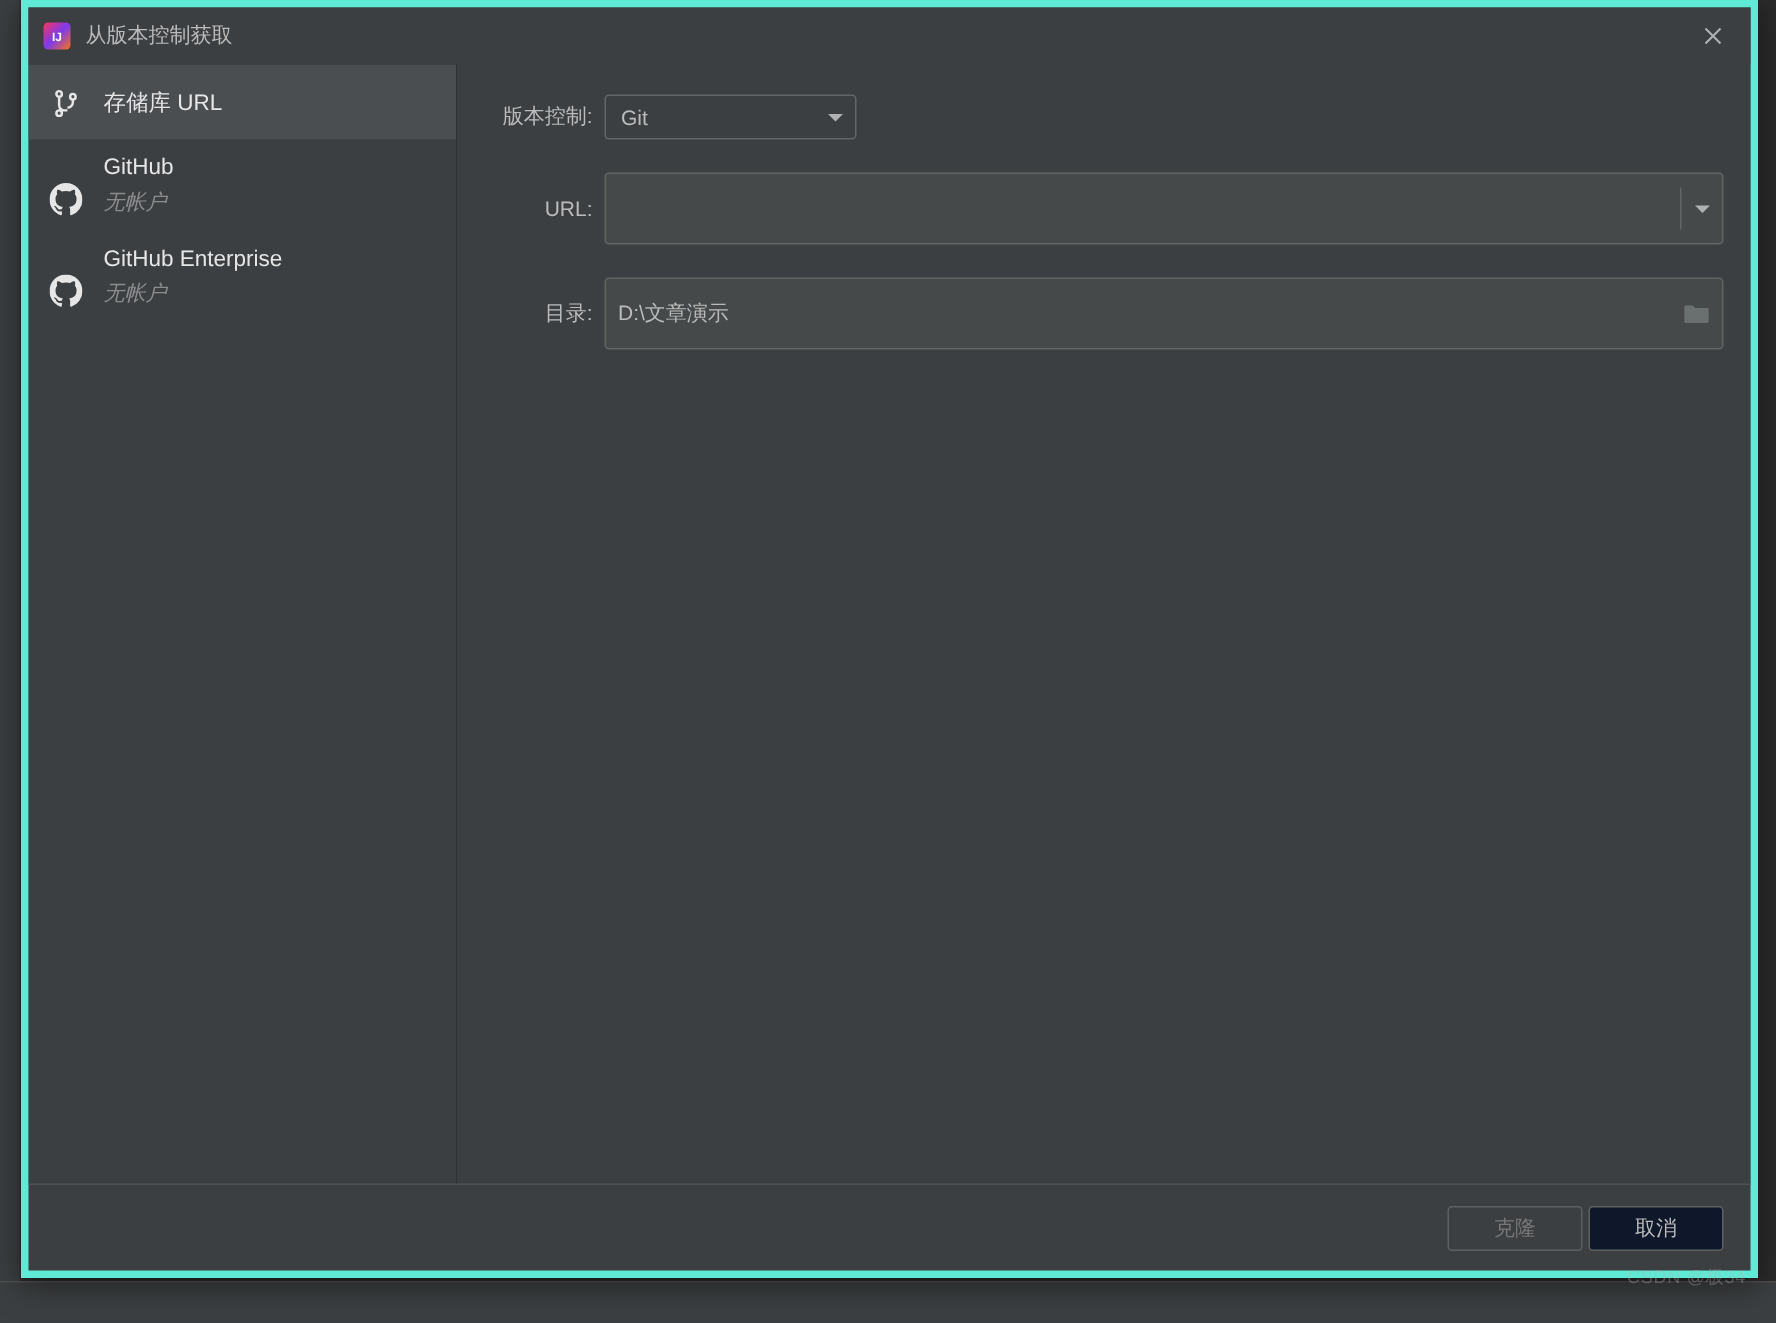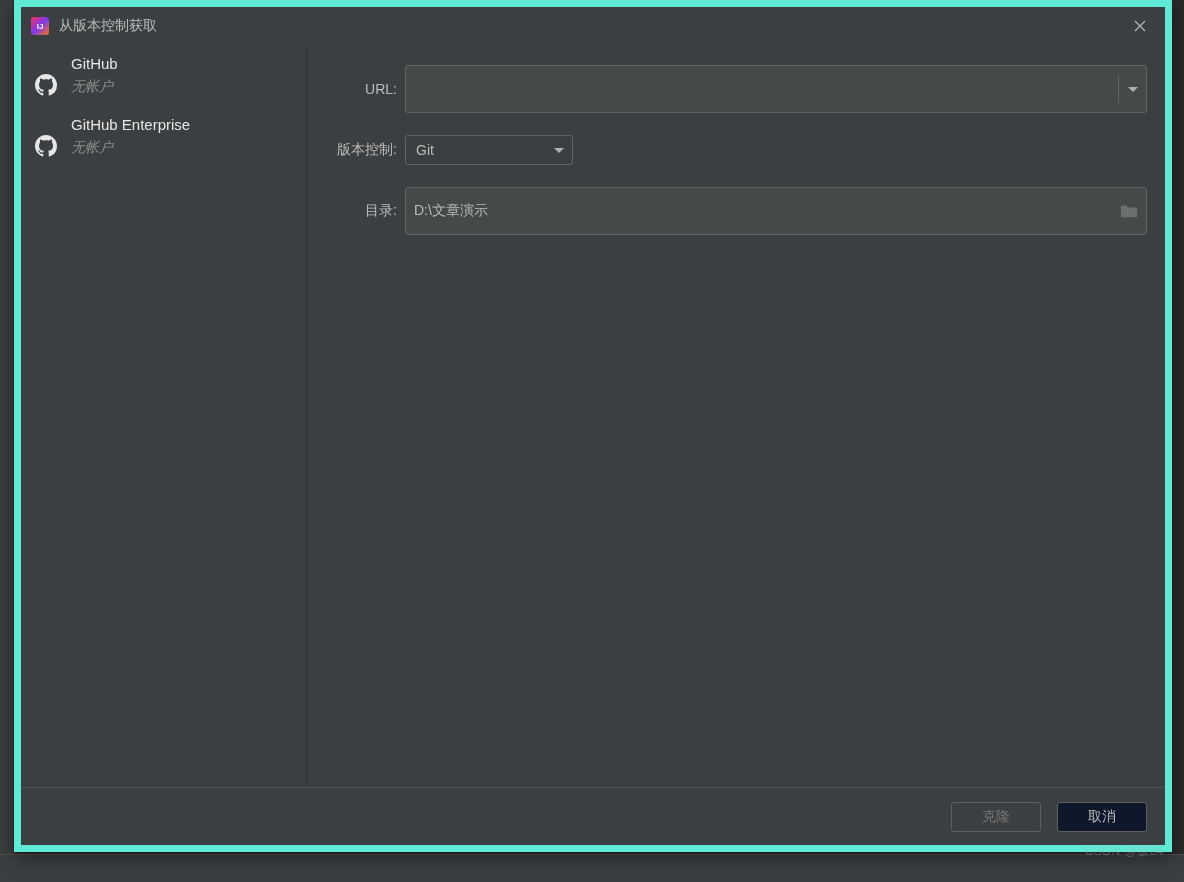--- a/index.html
+++ b/index.html
@@ -48,21 +48,21 @@
       border-top: 1px solid #515151;
     }
 
     .dialog {
       position: absolute;
       left: 14px;
       top: 0;
       width: 1158px;
       height: 852px;
       background: #3c3f41;
-      border: 7px solid #5eead4;
+      border: 5px solid #5eead4;
       display: flex;
       flex-direction: column;
       box-shadow: 0 4px 20px rgba(0,0,0,0.5);
     }
 
     .titlebar {
       height: 38px;
       display: flex;
       align-items: center;
       padding: 0 10px;
@@ -222,21 +222,21 @@
       border-top: 5px solid #afb1b3;
     }
     .folder-icon { width:18px; height:16px; cursor:pointer; opacity:0.6; flex-shrink:0; }
 
     .footer {
       height: 58px;
       display: flex;
       align-items: center;
       justify-content: flex-end;
       padding: 0 18px;
-      gap: 16px;
+      gap: 4px;
       border-top: 1px solid #515151;
     }
     .btn {
       min-width: 90px;
       height: 30px;
       background: #0f172a;
       border: 1px solid #5e6060;
       border-radius: 3px;
       color: #bbbbbb;
       font-size: 14px;
@@ -279,20 +279,30 @@
       <svg viewBox="0 0 12 12">
           <path d="M1 1 L11 11 M11 1 L1 11" stroke="currentColor" stroke-width="1.4"></path>
         </svg>
     </div>
   </div>
 
   <div class="dialog-body">
 
     <div class="sidebar">
 
+      <div class="sidebar-item selected single-line">
+        <span class="sb-icon">
+          <svg viewBox="0 0 24 24">
+              <path d="M7 3a2 2 0 1 0 0 4 2 2 0 0 0 0-4zm0 4v6a4 4 0 0 0 4 4h2m4-12a2 2 0 1 0 0 4 2 2 0 0 0 0-4zm0 4v2a4 4 0 0 1-4 4m-6 2a2 2 0 1 0 0 4 2 2 0 0 0 0-4z" fill="none" stroke="#e6e6e6" stroke-width="1.8"></path>
+            </svg>
+        </span>
+        <div class="sb-text">
+          <span class="sb-label">存储库 URL</span>
+        </div>
+      </div>
 
       <div class="sidebar-item">
         <span class="sb-icon">
           <svg viewBox="0 0 16 16">
               <path fill="#e6e6e6" d="M8 0C3.58 0 0 3.58 0 8c0 3.54 2.29 6.53 5.47 7.59.4.07.55-.17.55-.38 0-.19-.01-.82-.01-1.49-2.01.37-2.53-.49-2.69-.94-.09-.23-.48-.94-.82-1.13-.28-.15-.68-.52-.01-.53.63-.01 1.08.58 1.23.82.72 1.21 1.87.87 2.33.66.07-.52.28-.87.51-1.07-1.78-.2-3.64-.89-3.64-3.95 0-.87.31-1.59.82-2.15-.08-.2-.36-1.02.08-2.12 0 0 .67-.21 2.2.82.64-.18 1.32-.27 2-.27.68 0 1.36.09 2 .27 1.53-1.04 2.2-.82 2.2-.82.44 1.1.16 1.92.08 2.12.51.56.82 1.27.82 2.15 0 3.07-1.87 3.75-3.65 3.95.29.25.54.73.54 1.48 0 1.07-.01 1.93-.01 2.2 0 .21.15.46.55.38A8.013 8.013 0 0 0 16 8c0-4.42-3.58-8-8-8z"></path>
             </svg>
         </span>
         <div class="sb-text">
           <span class="sb-label">GitHub</span>
           <span class="sb-sub">无帐户</span>
@@ -309,34 +319,34 @@
           <span class="sb-label">GitHub Enterprise</span>
           <span class="sb-sub">无帐户</span>
         </div>
       </div>
 
     </div>
 
     <div class="main">
 
       <div class="form-row">
+        <div class="form-label">版本控制:</div>
+        <div class="select-box">
+          <span>Git</span>
+          <span class="triangle-down"></span>
+        </div>
+      </div>
+
+      <div class="form-row">
         <div class="form-label">URL:</div>
         <div class="input-box">
           <input type="text" value="" style="">
           <div class="combo-toggle">
             <span class="triangle-down"></span>
           </div>
-        </div>
-      </div>
-
-      <div class="form-row">
-        <div class="form-label">版本控制:</div>
-        <div class="select-box">
-          <span>Git</span>
-          <span class="triangle-down"></span>
         </div>
       </div>
 
       <div class="form-row">
         <div class="form-label">目录:</div>
         <div class="input-box">
           <input type="text" value="D:\文章演示" style="">
           <svg class="folder-icon" viewBox="0 0 20 16">
             <path fill="#8a8f91" d="M2 2h5l2 2h9a1 1 0 0 1 1 1v9a1 1 0 0 1-1 1H2a1 1 0 0 1-1-1V3a1 1 0 0 1 1-1z" opacity="0.9"></path>
           </svg>

